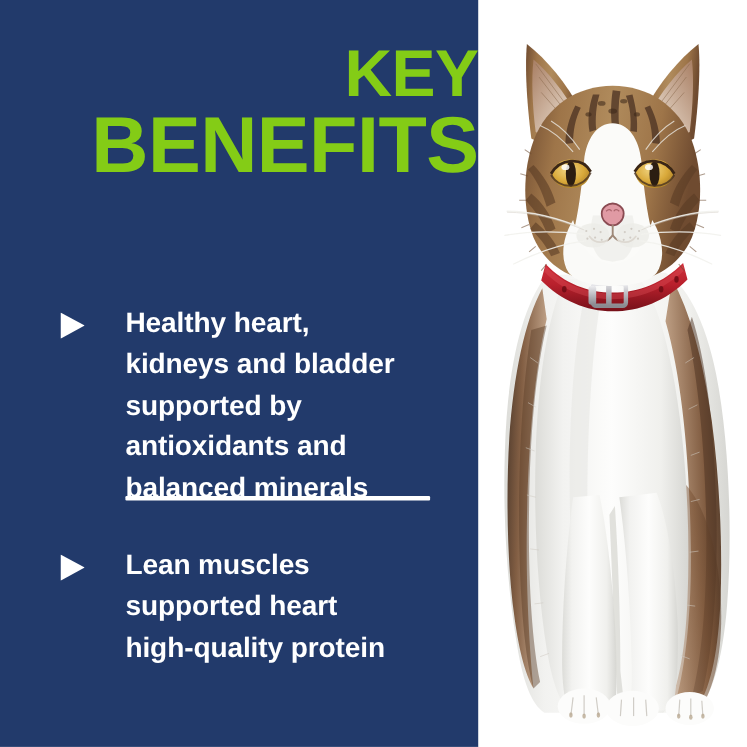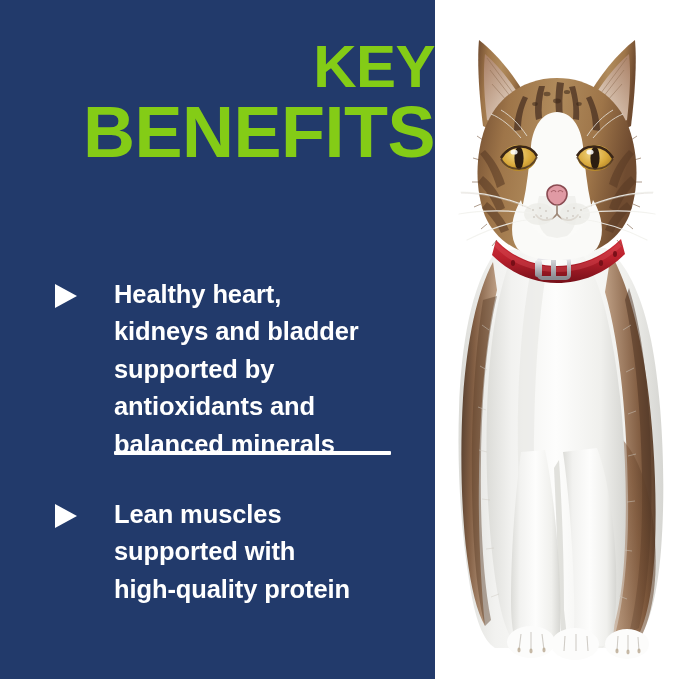--- a/index.html
+++ b/index.html
@@ -164,21 +164,21 @@
     </div>
 
     <div id="benefit-item-2">
       <div class="benefit-item">
         <span class="bullet-marker">
           <svg viewBox="0 0 22 24" width="22" height="24" aria-hidden="true">
             <polygon points="0,0 22,12 0,24" fill="#ffffff"></polygon>
           </svg>
         </span>
         <span class="benefit-text">Lean muscles
-supported with
+supported heart
 high-quality protein</span>
       </div>
     </div>
 
   </div>
 
   <div id="cat-photo">
     <svg viewBox="0 0 244 679" preserveAspectRatio="xMidYMin meet" aria-hidden="true">
       <defs>
         <linearGradient id="gFurWhite" x1="0" y1="0" x2="1" y2="0">

